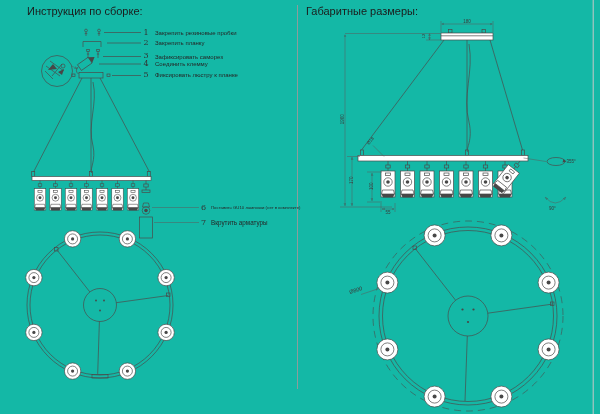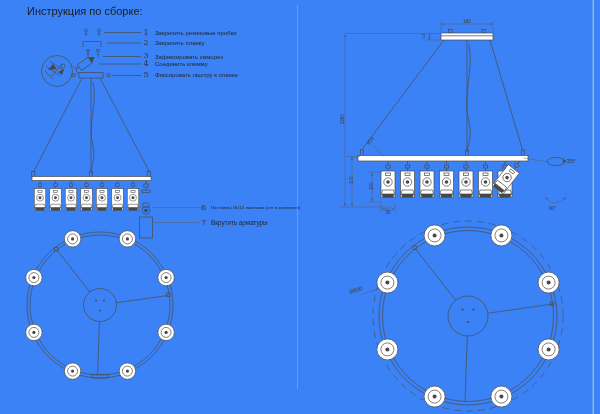--- a/index.html
+++ b/index.html
@@ -1,18 +1,18 @@
 <!DOCTYPE html>
 <html><head>
 <meta charset="utf-8">
 <style>
   *{margin:0;padding:0;box-sizing:border-box}
   html,body{width:600px;height:414px}
   body{background:#fff;font-family:"Liberation Sans",sans-serif;position:relative;overflow:hidden}
-  .page{position:absolute;left:0;top:0;width:600px;height:414px;background:#3b82f6}
+  .page{position:absolute;left:0;top:0;width:600px;height:414px;background:#14b8a6}
   svg.art{position:absolute;left:0;top:0;display:block}
   svg.art line,svg.art rect,svg.art circle,svg.art ellipse,svg.art path,svg.art polyline{
     stroke:#4a4a4a;stroke-width:.7;fill:none}
   svg.art .fill{fill:#474747;stroke:none}
   svg.art .wh{fill:#ffffff}
   svg.art .thin{stroke-width:.5;stroke:#5a5a5a}
   svg.art .dash{stroke-dasharray:7 5;stroke-width:.6}
   svg.art .div{stroke:#9a9a9a;stroke-width:.9}
   svg.art .edge{stroke:#c9c9c9;stroke-width:1}
   .t{position:absolute;white-space:nowrap;line-height:1;color:#2e2e2e;display:block}
@@ -268,20 +268,21 @@
     <line x1="455.4" y1="300" x2="415.3" y2="248.6"></line>
     <line x1="487.8" y1="313.2" x2="552.4" y2="304.1"></line>
     <line x1="467.3" y1="336" x2="465" y2="401"></line>
     <rect x="413" y="246" width="3.5" height="3.5"></rect>
     <rect x="550.5" y="302" width="3.5" height="3.5"></rect>
     <line class="thin" x1="361" y1="294.5" x2="379" y2="288.5"></line>
   </g>
 </svg>
 
 <span class="t title" style="left:27px;top:6px">Инструкция по сборке:</span>
+<span class="t title" style="left:306px;top:6px">Габаритные размеры:</span>
 
 <span class="t step-num" style="left:143.5px;top:28.5px">1</span>
 <span class="t step-label" style="left:155px;top:30px">Закрепить резиновые пробки</span>
 <span class="t step-num" style="left:143.5px;top:38.5px">2</span>
 <span class="t step-label" style="left:155px;top:40px">Закрепить планку</span>
 <span class="t step-num" style="left:143.5px;top:52px">3</span>
 <span class="t step-label" style="left:155px;top:53.5px">Зафиксировать саморез</span>
 <span class="t step-num" style="left:143.5px;top:59.5px">4</span>
 <span class="t step-label" style="left:155px;top:61px">Соединить клемму</span>
 <span class="t step-num" style="left:143.5px;top:70.5px">5</span>

